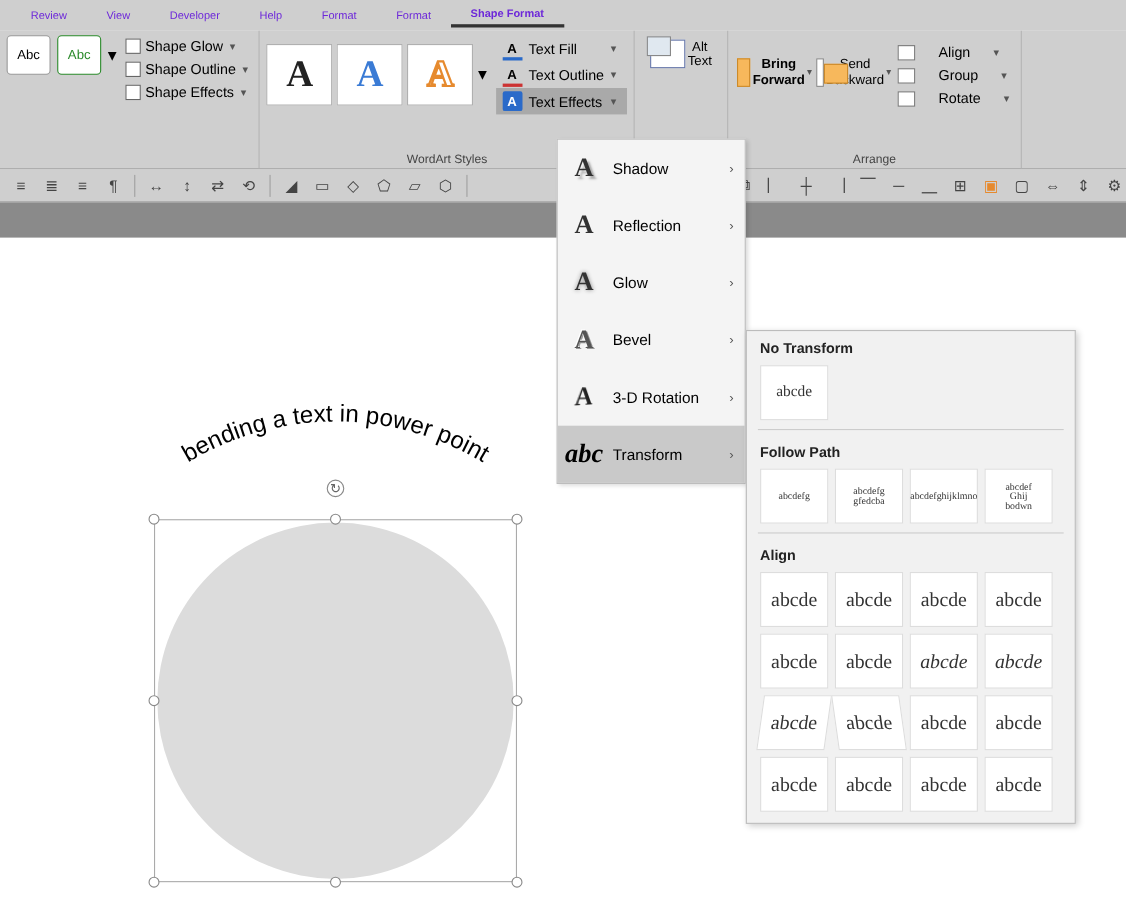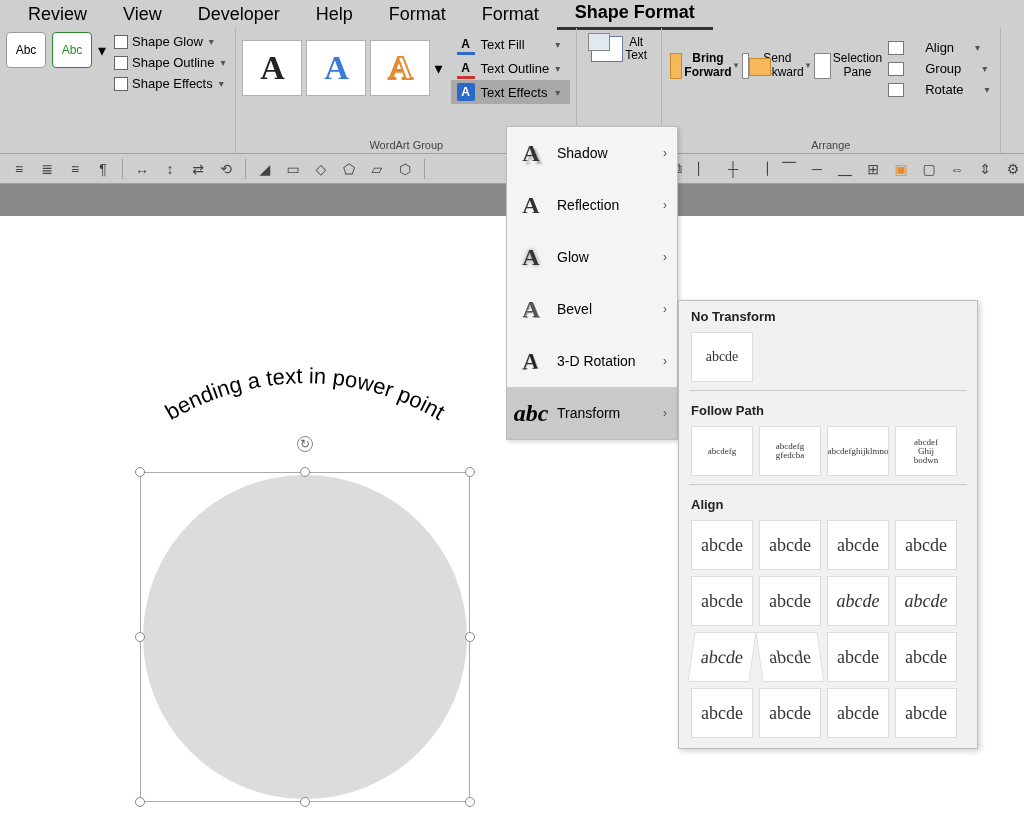--- a/index.html
+++ b/index.html
@@ -1,20 +1,20 @@
 <!DOCTYPE html>
 <html><head>
 <meta charset="utf-8">
 <style>
 * { box-sizing: border-box; margin: 0; padding: 0; font-family: "Segoe UI", Arial, sans-serif; }
 body { width: 1024px; height: 831px; background: #fff; overflow: hidden; position: relative; }
 
 
 .menubar { background: #cfcfcf; height: 28px; display: flex; align-items: center; padding-left: 10px; gap: 0; }
-.menubar .item { padding: 4px 18px; font-size: 18px; color: #000000; cursor: default; }
+.menubar .item { padding: 4px 18px; font-size: 10px; color: #6d28d9; cursor: default; }
 .menubar .item.active { border-bottom: 3px solid #333; font-weight: 600; }
 
 
 .ribbon { background: #cfcfcf; height: 126px; display: flex; border-bottom: 1px solid #a0a0a0; }
 .ribbon-group { border-right: 1px solid #b5b5b5; padding: 4px 6px 2px 6px; display: flex; flex-direction: column; justify-content: space-between; position: relative; }
 .group-label { text-align: center; font-size: 11px; color: #444; padding-top: 2px; }
 
 
 .shape-preview { display: flex; gap: 6px; align-items: center; }
 .preview-box { width: 40px; height: 36px; background: #fff; border: 1px solid #999; border-radius: 4px; display: flex; align-items: center; justify-content: center; font-size: 12px; }
@@ -163,21 +163,21 @@
             <span>Text Outline</span>
             <span class="chev">▾</span>
           </div>
         <div class="text-action ta-effects hl">
             <span class="ta-icon">A</span>
             <span>Text Effects</span>
             <span class="chev">▾</span>
           </div>
       </div>
     </div>
-    <div class="group-label">WordArt Group</div>
+    <div class="group-label">WordArt Styles</div>
   </div>
 
   <div class="ribbon-group" style="justify-content:flex-start;">
     <div class="big-btn alt">
       <div class="big-icon"></div>
       <div style="white-space:pre-line;">Alt
 Text</div>
     </div>
 
   </div>
@@ -190,25 +190,20 @@
 Forward</div>
           <span class="chev">▾</span>
       </div>
       <div class="big-btn">
         <div class="big-icon" style="background:#fff;border:1px solid #888;position:relative;">
             <span style="position:absolute;left:6px;top:4px;width:22px;height:18px;background:#f7b85c;border:1px solid #cc8a2a;"></span>
           </div>
         <div style="white-space:pre-line;">Send
 Backward</div>
           <span class="chev">▾</span>
-      </div>
-      <div class="big-btn">
-        <div class="big-icon" style="background:#fff;border:1px solid #888;"></div>
-        <div style="white-space:pre-line;">Selection
-Pane</div>
       </div>
       <div class="arrange-side">
         <div class="row">
             <span class="tiny-icon"></span>
             <span>Align</span>
             <span class="chev">▾</span>
           </div>
         <div class="row">
             <span class="tiny-icon"></span>
             <span>Group</span>

